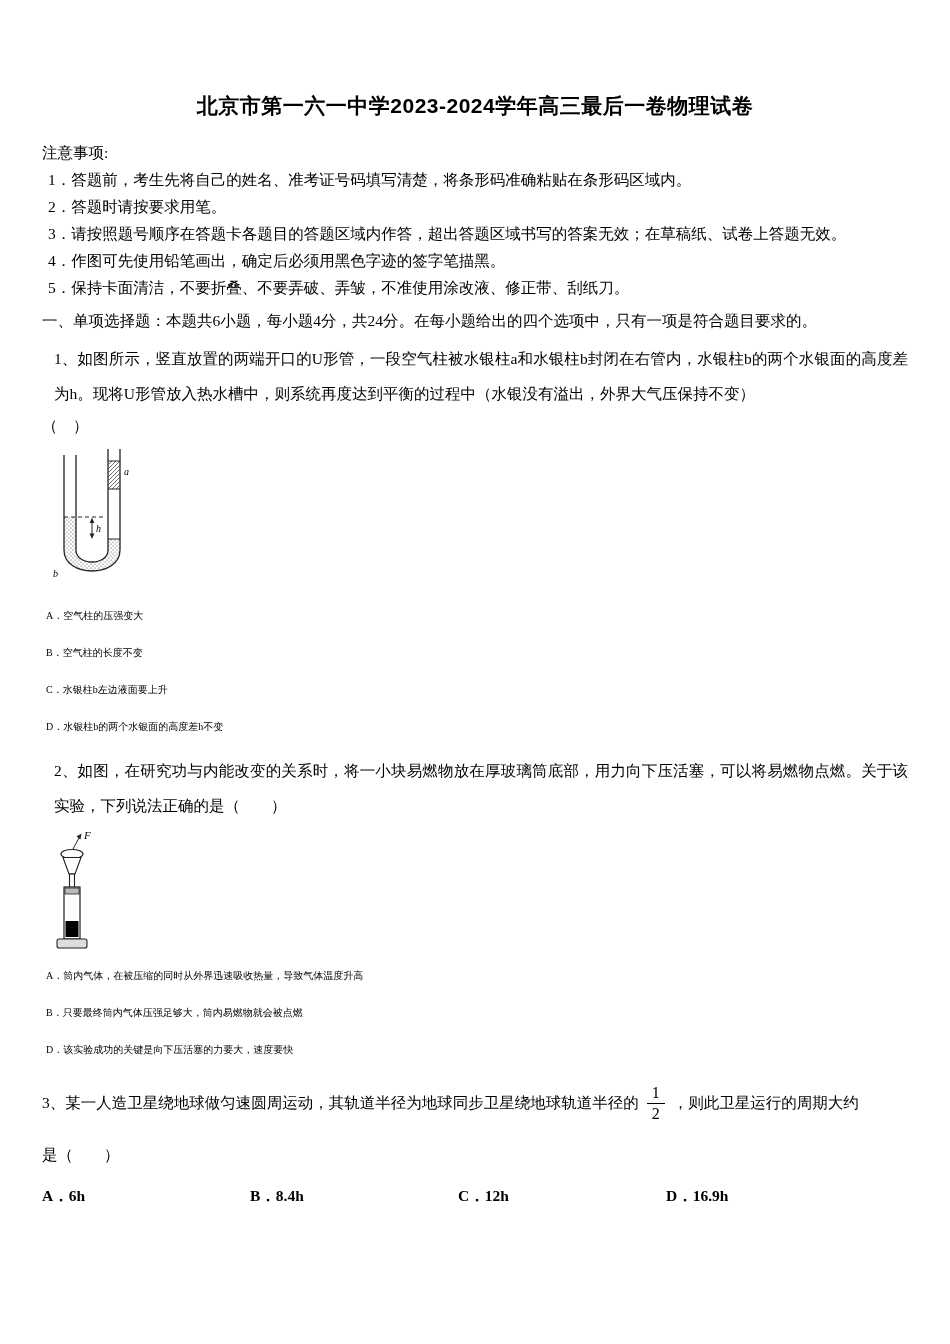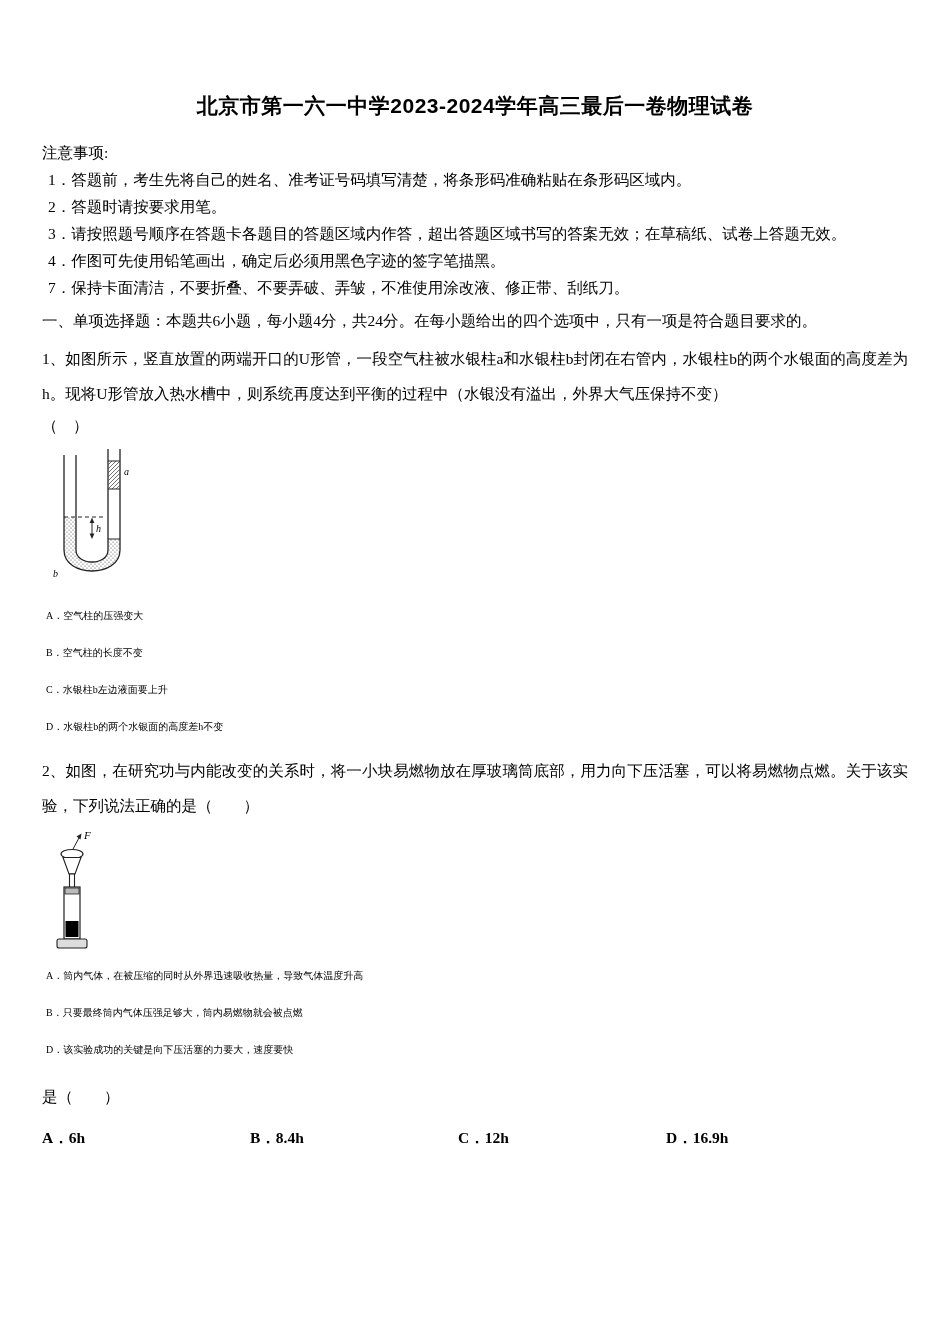--- a/index.html
+++ b/index.html
@@ -37,21 +37,21 @@
   .section-heading {
     font-size: 15.5px;
     line-height: 24px;
     margin: 8px 0 0 0;
     text-align: justify;
   }
   .stem {
     font-size: 15.5px;
     line-height: 35px;
     text-align: justify;
-    margin: 8px 0 0 0;
+    margin: 8px 0 0 12px;
   }
   .bracket-line {
     font-size: 15.5px;
     line-height: 30px;
     margin: 0 0 4px 0;
   }
   .diagram {
     display: block;
     margin: 4px 0 6px 6px;
   }
@@ -112,21 +112,21 @@
 <div class="page">
 
   <h1 class="title">北京市第一六一中学2023-2024学年高三最后一卷物理试卷</h1>
 
   <div>
     <div class="notice-heading">注意事项:</div>
     <div class="notice-item">1．答题前，考生先将自己的姓名、准考证号码填写清楚，将条形码准确粘贴在条形码区域内。</div>
     <div class="notice-item">2．答题时请按要求用笔。</div>
     <div class="notice-item">3．请按照题号顺序在答题卡各题目的答题区域内作答，超出答题区域书写的答案无效；在草稿纸、试卷上答题无效。</div>
     <div class="notice-item">4．作图可先使用铅笔画出，确定后必须用黑色字迹的签字笔描黑。</div>
-    <div class="notice-item">7．保持卡面清洁，不要折叠、不要弄破、弄皱，不准使用涂改液、修正带、刮纸刀。</div>
+    <div class="notice-item">5．保持卡面清洁，不要折叠、不要弄破、弄皱，不准使用涂改液、修正带、刮纸刀。</div>
   </div>
 
   <p class="section-heading">一、单项选择题：本题共6小题，每小题4分，共24分。在每小题给出的四个选项中，只有一项是符合题目要求的。</p>
 
   <div>
     <p class="stem">1、如图所示，竖直放置的两端开口的U形管，一段空气柱被水银柱a和水银柱b封闭在右管内，水银柱b的两个水银面的高度差为h。现将U形管放入热水槽中，则系统再度达到平衡的过程中（水银没有溢出，外界大气压保持不变）</p>
     <p class="bracket-line">（　）</p>
 
     <svg class="diagram" width="95" height="148" viewBox="0 0 95 148" xmlns="http://www.w3.org/2000/svg">
       <defs>
@@ -192,20 +192,28 @@
     </svg>
 
     <div class="options">
       <p class="option">A．筒内气体，在被压缩的同时从外界迅速吸收热量，导致气体温度升高</p>
       <p class="option">B．只要最终筒内气体压强足够大，筒内易燃物就会被点燃</p>
       <p class="option">D．该实验成功的关键是向下压活塞的力要大，速度要快</p>
     </div>
   </div>
 
   <div>
+    <div class="q3-stemline">
+      <span>3、某一人造卫星绕地球做匀速圆周运动，其轨道半径为地球同步卫星绕地球轨道半径的</span>
+      <span class="frac">
+        <span class="num">1</span>
+        <span class="den">2</span>
+      </span>
+      <span>，则此卫星运行的周期大约</span>
+    </div>
     <p class="q3-line2">是（　　）</p>
 
     <div class="q3-options">
       <span class="q3-option">A．6h</span>
       <span class="q3-option">B．8.4h</span>
       <span class="q3-option">C．12h</span>
       <span class="q3-option">D．16.9h</span>
     </div>
   </div>
 

